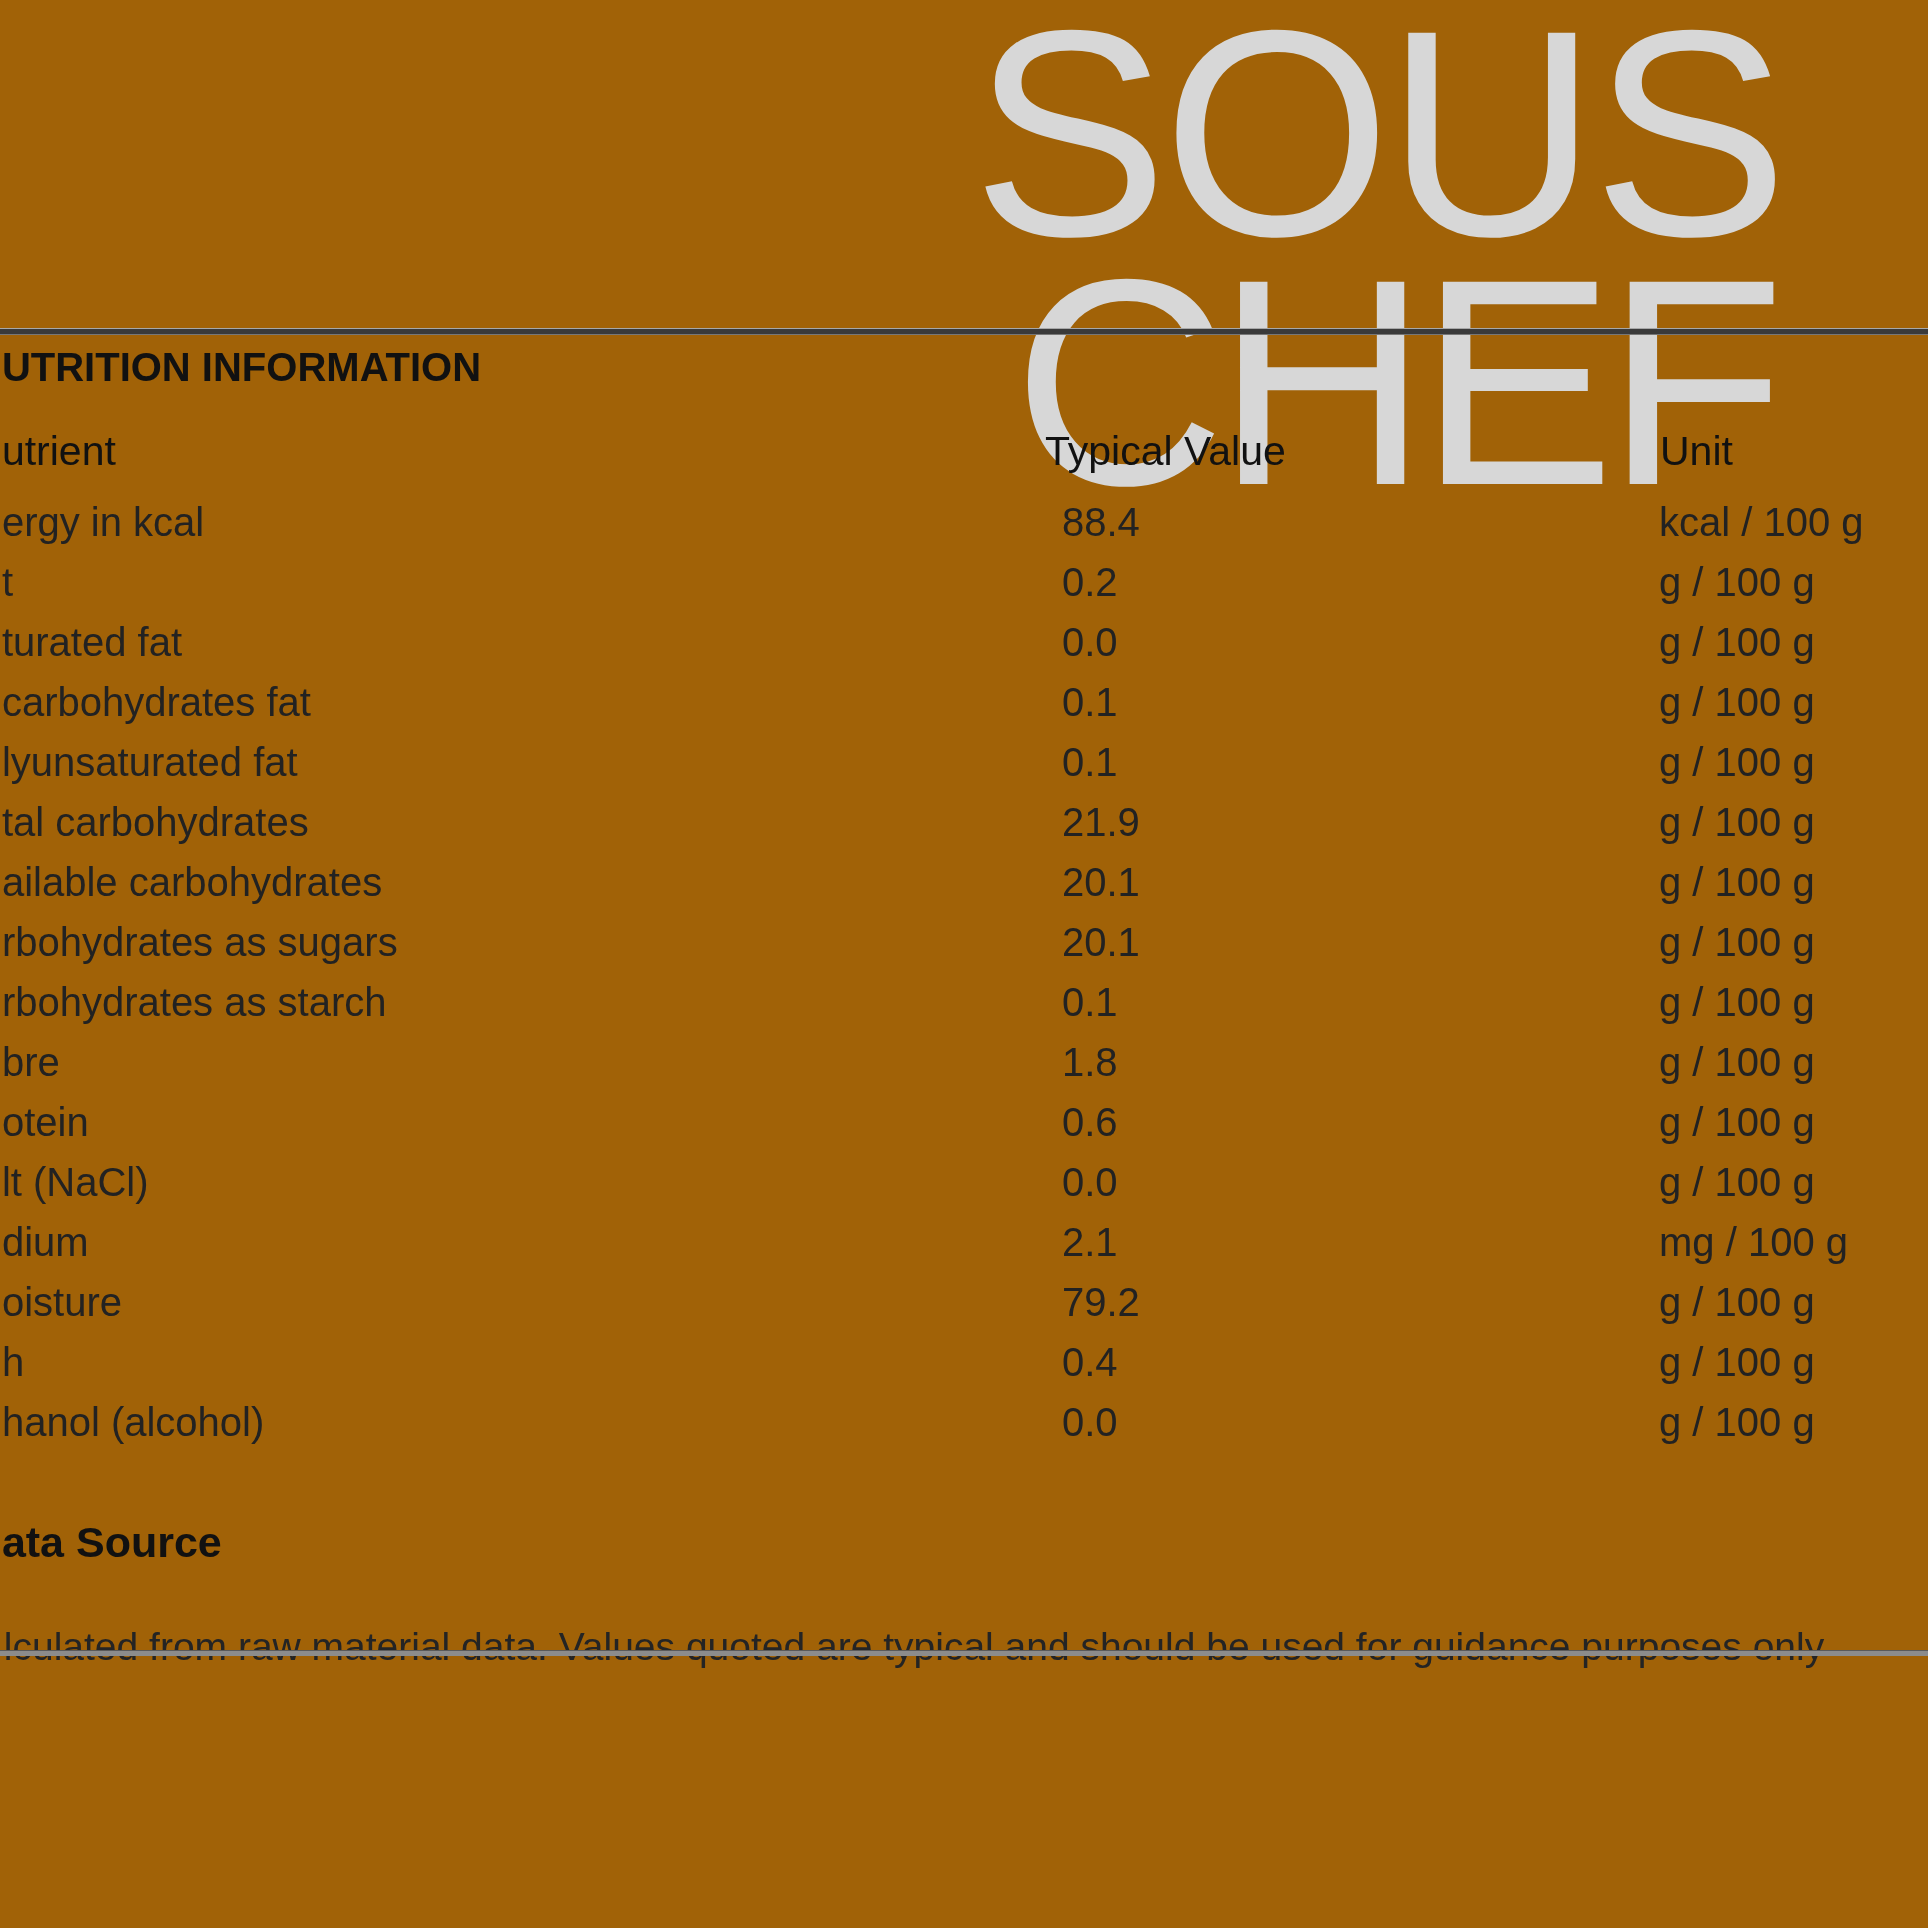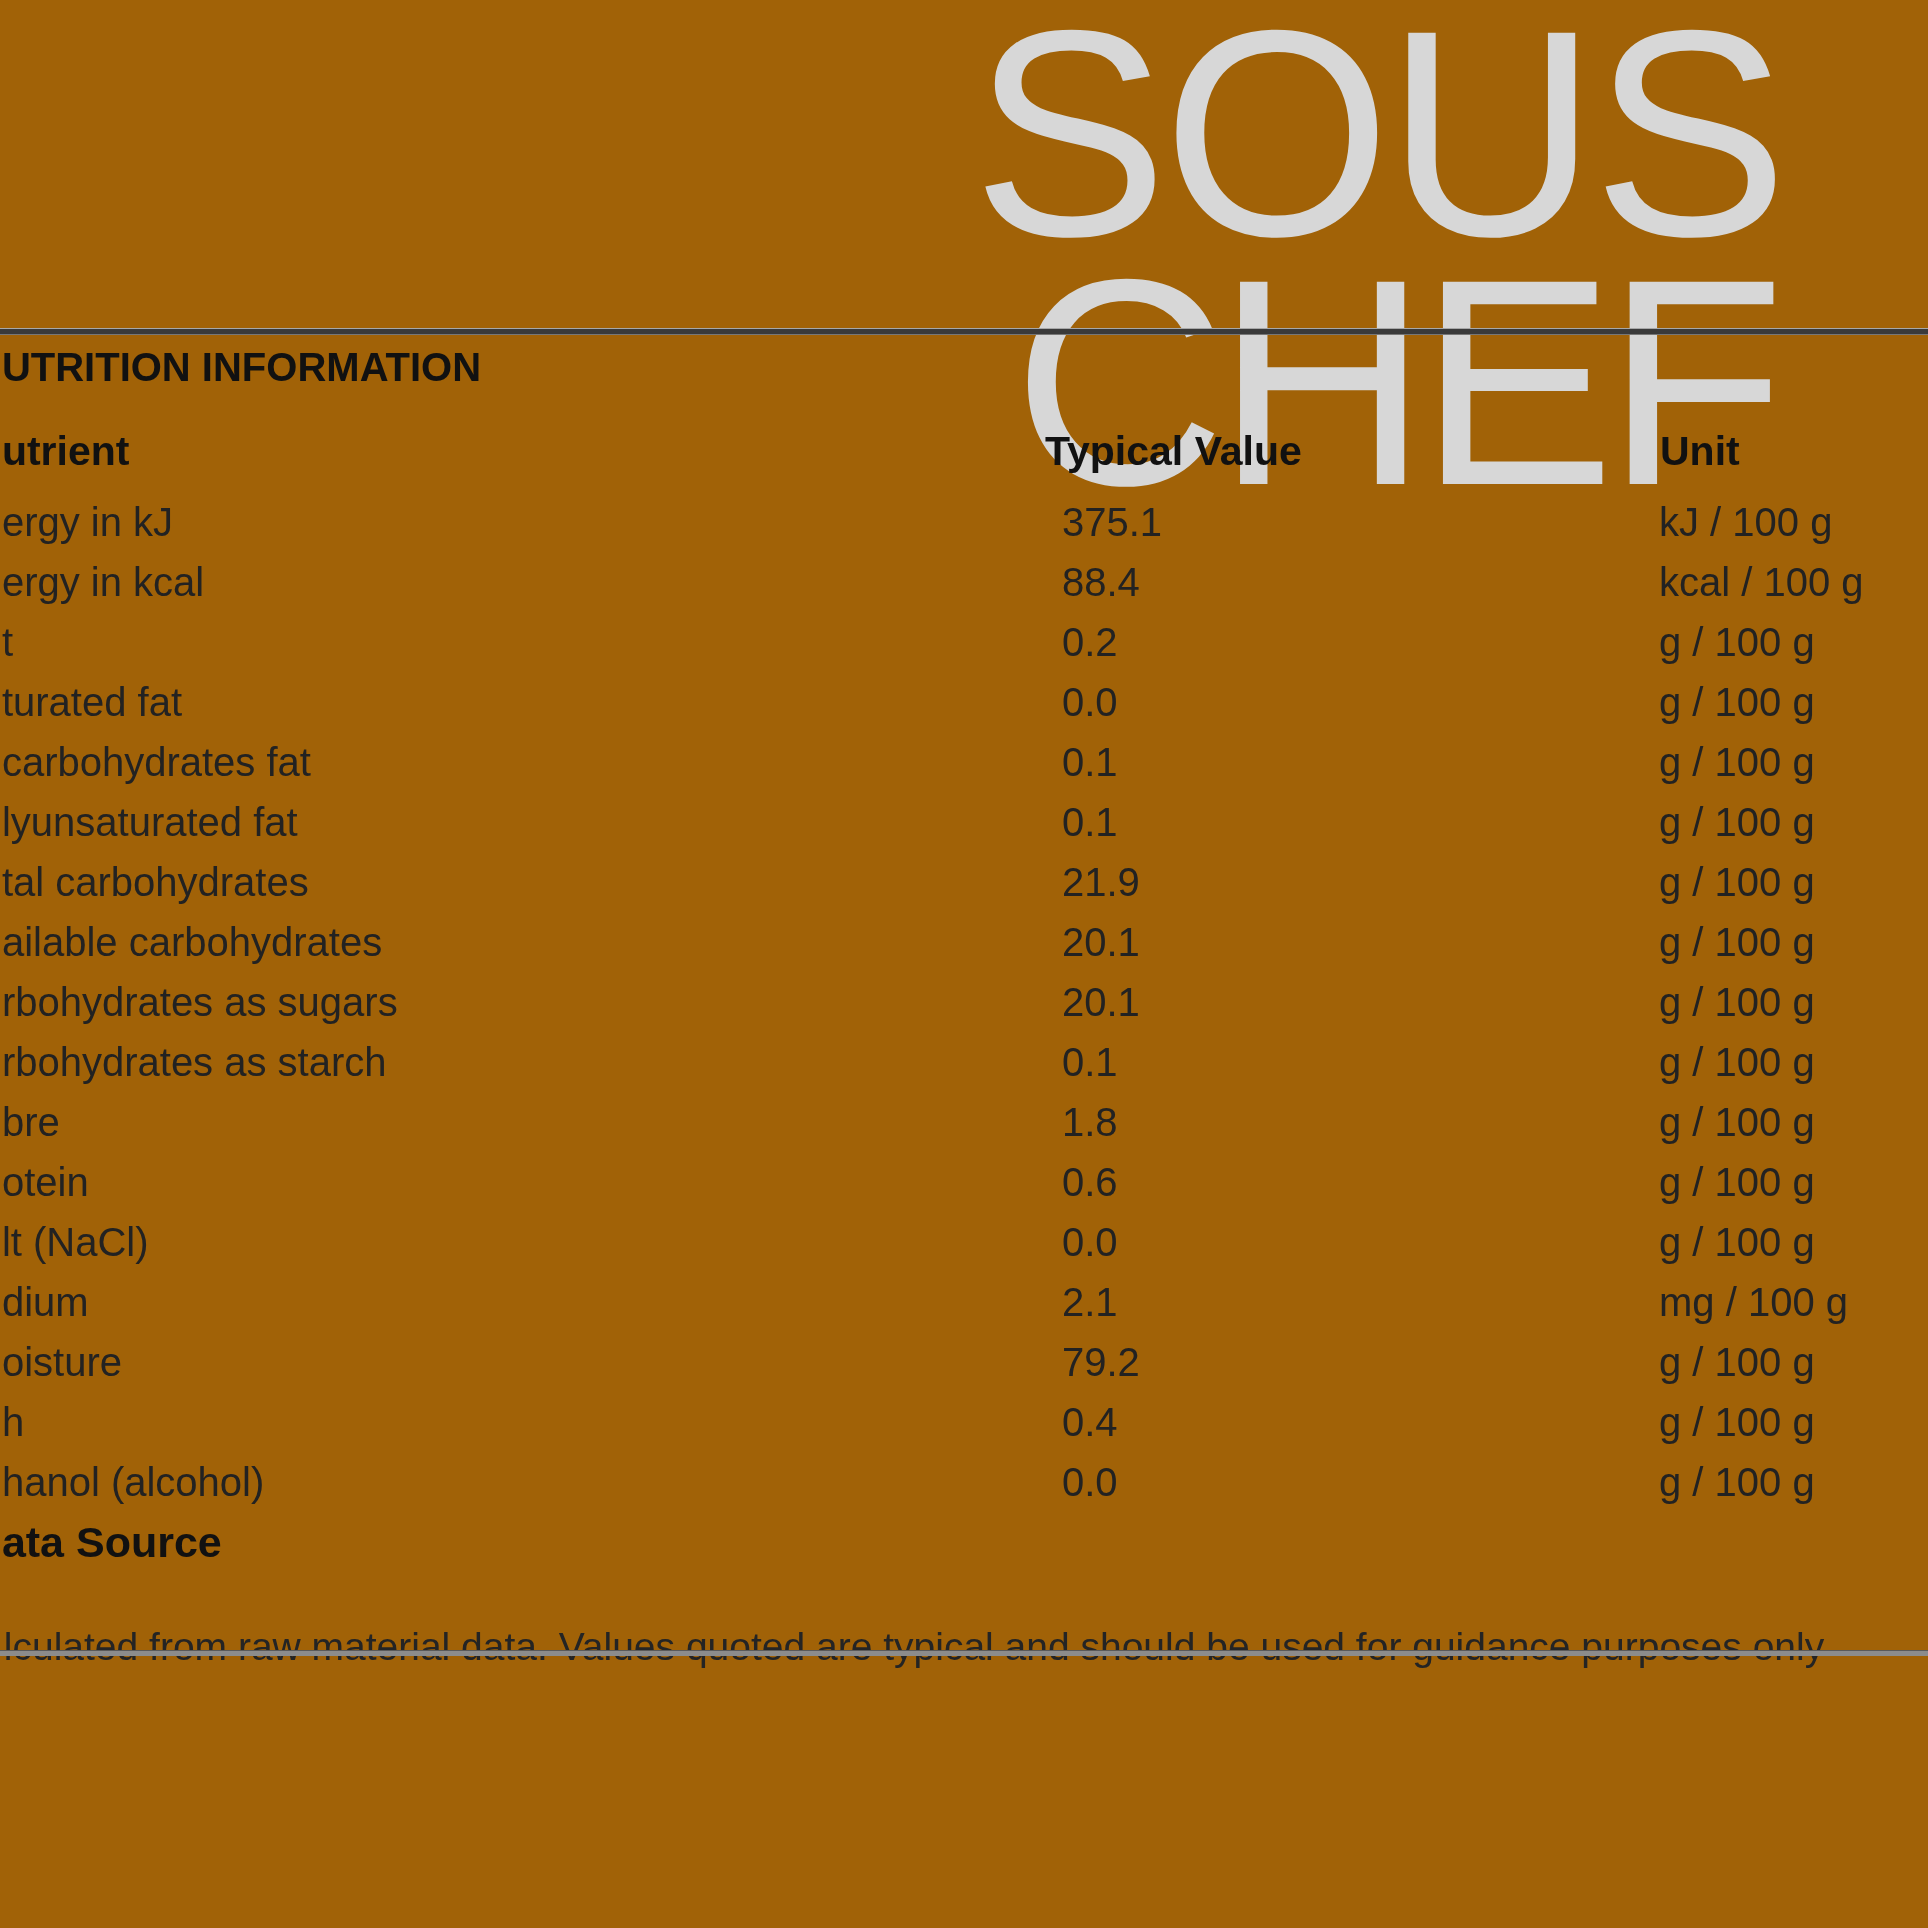--- a/index.html
+++ b/index.html
@@ -23,21 +23,21 @@
   .rule-bottom{
     position:absolute;left:0;top:1650px;width:1928px;height:4.7px;
     background:#8c8c8c;border-top:0.9px solid #5a5a5a;
   }
   .doc-title{
     position:absolute;left:1.9px;top:345px;font-size:40px;font-weight:bold;color:#111;
     white-space:nowrap;
   }
   .col-headers{
     position:absolute;left:0;top:421px;width:100%;height:60px;line-height:60px;
-    font-size:41px;font-weight:bold;color:#111;text-align:center;
+    font-size:41px;font-weight:normal;color:#111;text-align:center;
   }
   .rows{position:absolute;left:0;top:492px;width:100%;}
   .row{position:relative;height:60px;line-height:60px;font-size:40px;color:#222;}
   .cell-1{position:absolute;left:1.9px;white-space:nowrap;}
   .cell-2{position:absolute;left:1062px;white-space:nowrap;}
   .cell-3{position:absolute;left:1659px;white-space:nowrap;}
   .col-headers .cell-2{left:1045px;}
   .col-headers .cell-3{left:1660px;}
   .ds-heading{
     position:absolute;left:1.9px;top:1518px;font-size:43px;font-weight:bold;color:#111;
@@ -61,25 +61,20 @@
 
     <div class="doc-title">UTRITION INFORMATION</div>
 
     <div class="col-headers">
       <span class="cell-1">utrient</span>
       <span class="cell-2">Typical Value</span>
       <span class="cell-3">Unit</span>
     </div>
 
     <div class="rows" id="rows">
-        <div class="row">
-        <span class="cell-1">ergy in kJ</span>
-        <span class="cell-2">375.1</span>
-        <span class="cell-3">kJ / 100 g</span>
-      </div>
         <div class="row">
         <span class="cell-1">ergy in kcal</span>
         <span class="cell-2">88.4</span>
         <span class="cell-3">kcal / 100 g</span>
       </div>
         <div class="row">
         <span class="cell-1">t</span>
         <span class="cell-2">0.2</span>
         <span class="cell-3">g / 100 g</span>
       </div>

